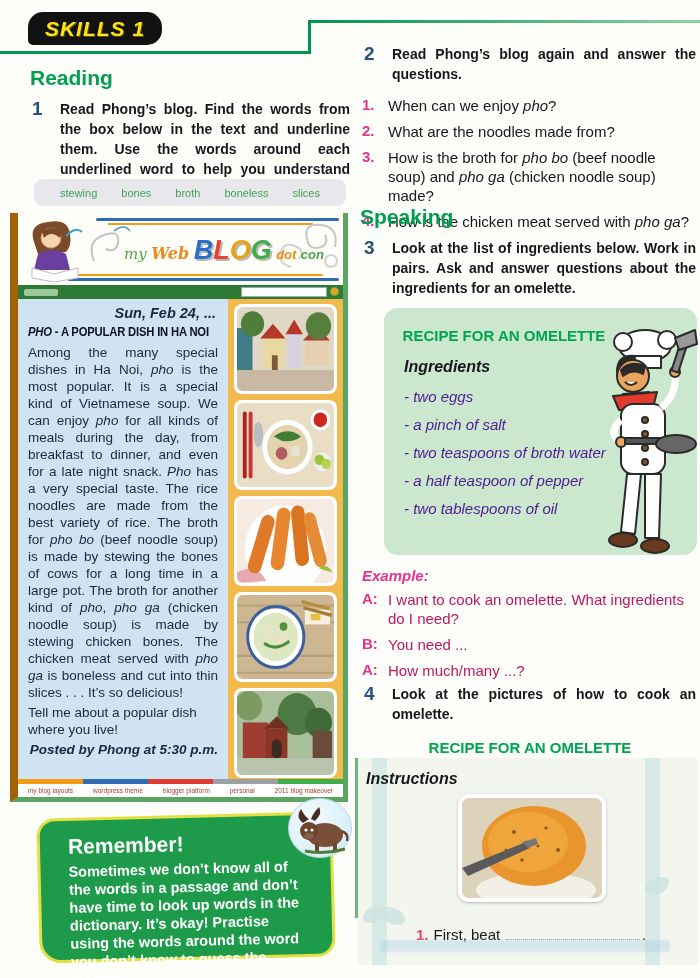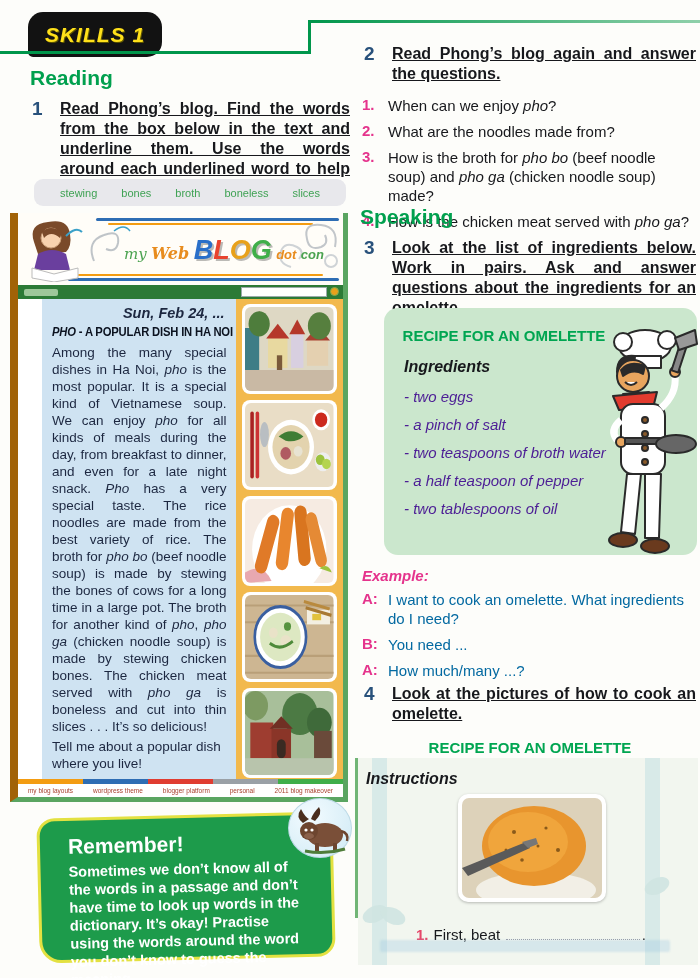--- a/index.html
+++ b/index.html
@@ -1,33 +1,33 @@
 <!DOCTYPE html>
 <html><head>
 <meta charset="utf-8">
 <style>
   * { margin:0; padding:0; box-sizing:border-box; }
   body { background:#888; font-family:"Liberation Sans", sans-serif; }
   .page { position:relative; width:700px; height:978px; background:#fdfdfa; overflow:hidden; margin:0 auto; }
 
   
-  .skills-tab { position:absolute; left:28px; top:12px; width:134px; height:45px;
+  .skills-tab { position:absolute; left:28px; top:12px; width:134px; height:33px;
     background:#121212; border-radius:15px 15px 15px 5px; display:flex; align-items:center; justify-content:center;
     color:#ffe11a; font-weight:bold; font-style:italic; font-size:21px; letter-spacing:1px;
     text-shadow:1px 1px 0 #5d5400; }
   .hline-a { position:absolute; left:0; top:51px; width:311px; height:3px; background:#00964b; }
   .vline-a { position:absolute; left:308px; top:20px; width:3px; height:34px; background:#00964b; }
   .hline-b { position:absolute; left:308px; top:20px; width:392px; height:3px;
     background:linear-gradient(to right,#00964b,#8fd0aa); }
 
   .sec-heading { position:absolute; color:#00a04e; font-size:21px; font-weight:bold; }
 
   .ex { position:absolute; display:flex; }
   .ex-num { color:#28517b; font-size:19px; font-weight:bold; width:28px; flex:none; line-height:20px; }
-  .ex-text { font-weight:bold; font-size:16px; line-height:20px; color:#17181c; text-align:justify;text-decoration:underline; }
+  .ex-text { font-weight:bold; font-size:14px; line-height:20px; color:#17181c; text-align:justify; }
 
   
   .word-box { position:absolute; left:34px; top:179px; width:312px; height:27px; background:#e8e8ec;
     border-radius:9px; display:flex; align-items:center; justify-content:space-around; padding:0 14px; }
   .word-box span { color:#3fa254; font-size:11px; }
 
   
   .blog { position:absolute; left:10px; top:213px; width:338px; height:589px;
     border-left:8px solid #a16207; border-right:5px solid #5aa561; border-bottom:5px solid #5aa561;
     background:#fff; overflow:hidden; }
@@ -36,21 +36,21 @@
   .blog-title-row { position:absolute; left:86px; top:22px; width:240px; text-align:center; white-space:nowrap; }
   .t-my  { font-style:italic; color:#4aa24f; font-size:15px; font-family:"DejaVu Serif", serif; }
   .t-web { font-style:italic; color:#e88c1e; font-size:16px; font-weight:bold; font-family:"DejaVu Serif", serif; }
   .t-blog span { font-size:27px; font-weight:bold; font-style:italic; text-shadow:2px 2px 0 rgba(60,60,60,.35); }
   .t-small { font-style:italic; font-size:13px; font-weight:bold; }
   .blog-nav { position:relative; height:14px; background:#2c7a36; }
   .nav-chip { position:absolute; left:6px; top:4px; width:34px; height:7px; background:#9ec79a; border-radius:2px; }
   .nav-search { position:absolute; right:16px; top:2px; width:86px; height:10px; background:#fff; border:1px solid #9aa; }
   .nav-search-btn { position:absolute; right:4px; top:2px; width:9px; height:9px; border-radius:50%; background:#e8a11b; border:1px solid #7a5; }
 
-  .blog-body { display:flex; height:480px;padding-left:24px; }
+  .blog-body { display:flex; height:480px; }
   .post-col { width:212px; background:#cfe3f2; padding:6px 10px 0 10px; overflow:hidden; }
   .post-date { font-style:italic; font-weight:bold; font-size:14.5px; color:#1c2740; text-align:right; padding-right:2px; }
   .post-title { font-weight:bold; font-size:12.5px; color:#0c1320; white-space:nowrap; transform:scaleX(.9); transform-origin:left; margin:4px 0 5px 0; letter-spacing:-.2px; }
   .post-para { font-size:13.5px; line-height:17px; color:#1c2740; text-align:justify; }
   .post-close { font-size:13.5px; line-height:17px; color:#1c2740; margin-top:3px; }
   .post-by { font-style:italic; font-weight:bold; font-size:13.5px; color:#1c2740; text-align:right; margin-top:4px; }
   .photo-col { width:116px; background:#f2b94d; padding:5px 6px; display:flex; flex-direction:column; gap:6px; }
   .photo-frame { background:#fff; border-radius:8px; padding:3px; height:90px; flex:none; }
   .photo-frame svg { display:block; width:100%; height:100%; border-radius:6px; }
 
@@ -76,21 +76,21 @@
   .recipe-box { position:absolute; left:384px; top:308px; width:313px; height:247px; background:#cbe7cd; border-radius:14px; }
   .recipe-title { color:#00a551; font-weight:bold; font-size:15px; text-align:center; width:240px; margin-top:19px; }
   .recipe-ing { font-weight:bold; font-style:italic; font-size:16px; color:#17181c; margin:14px 0 12px 20px; }
   .recipe-items div { font-style:italic; font-size:15px; color:#4c1d95; margin:0 0 11px 20px; }
   .chef { position:absolute; right:-4px; top:16px; }
 
   .example { position:absolute; left:362px; top:567px; width:334px; }
   .example-label { color:#e5338c; font-weight:bold; font-style:italic; font-size:15px; margin-bottom:6px; }
   .dlg-row { display:flex; margin-bottom:7px; }
   .dlg-sp { color:#e5338c; font-weight:bold; font-size:15px; width:26px; flex:none; }
-  .dlg-tx { font-size:15px; line-height:19px; color:#0369a1; }
+  .dlg-tx { font-size:15px; line-height:19px; color:#be185d; }
 
   .recipe-title2 { position:absolute; left:400px; top:739px; width:260px; text-align:center; color:#00a551; font-weight:bold; font-size:15px; }
 
   .instructions { position:absolute; left:358px; top:758px; width:340px; height:207px; background:#f2f6ef; overflow:hidden; }
   .instr-edge { position:absolute; left:355px; top:758px; width:3px; height:160px; background:#58a85e; opacity:.85; }
   .ribbon { position:absolute; top:0; width:15px; height:100%; background:#d4e8e6; opacity:.85; }
   .ribbon.r1 { left:14px; } .ribbon.r2 { right:38px; }
   .bow { position:absolute; width:26px; height:16px; background:#cfe4e1; border-radius:50% 50% 50% 50%; opacity:.9; }
   .instr-heading { position:absolute; left:8px; top:12px; font-weight:bold; font-style:italic; font-size:16px; color:#17181c; }
   .egg-photo { position:absolute; left:100px; top:36px; width:148px; height:108px; background:#fff; border-radius:10px; padding:4px;

